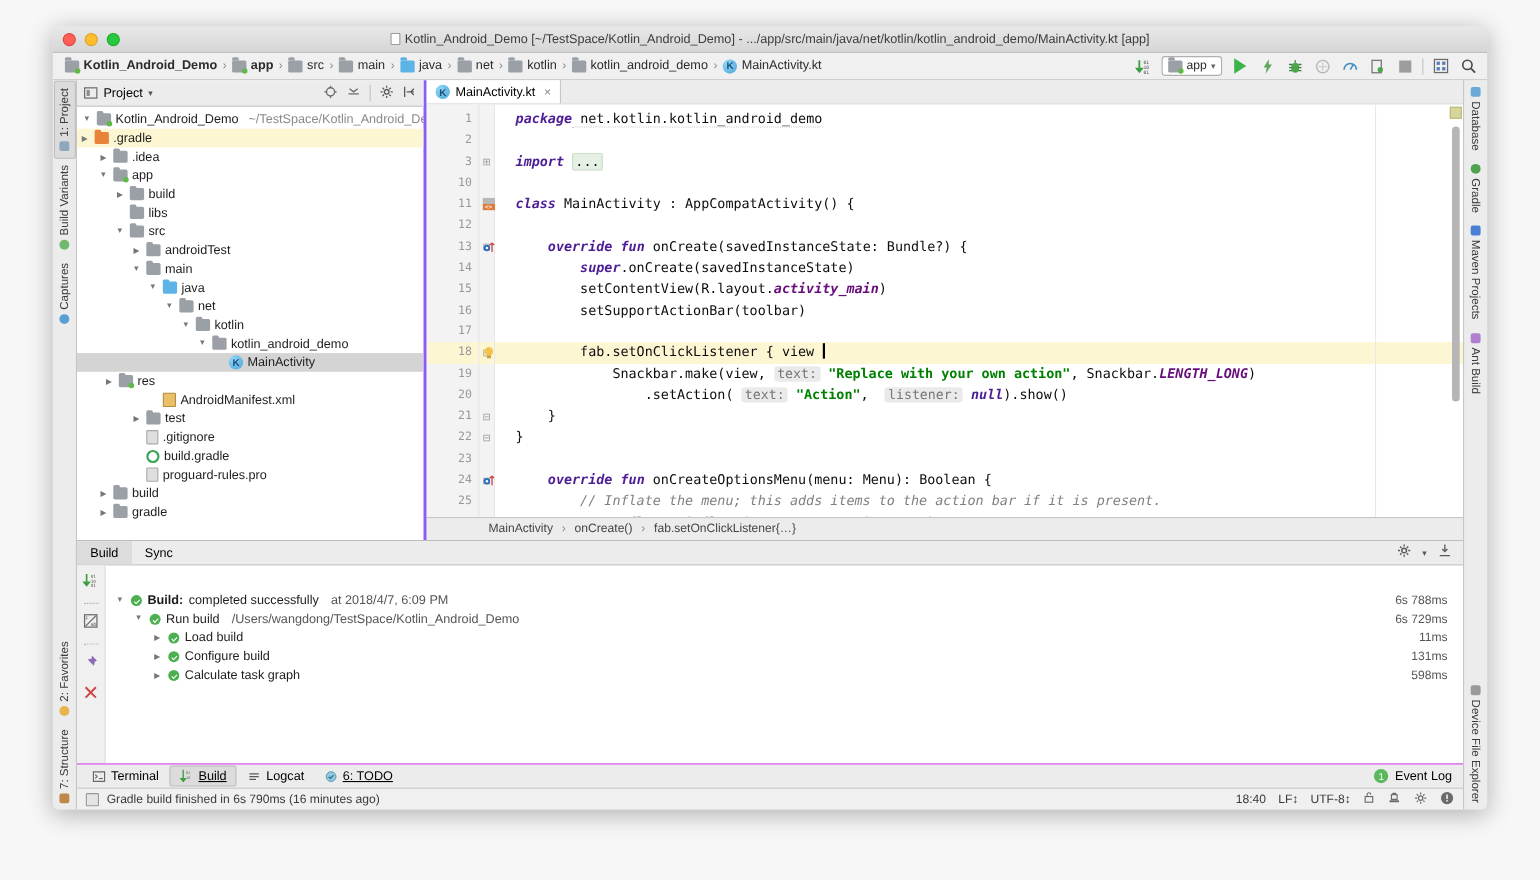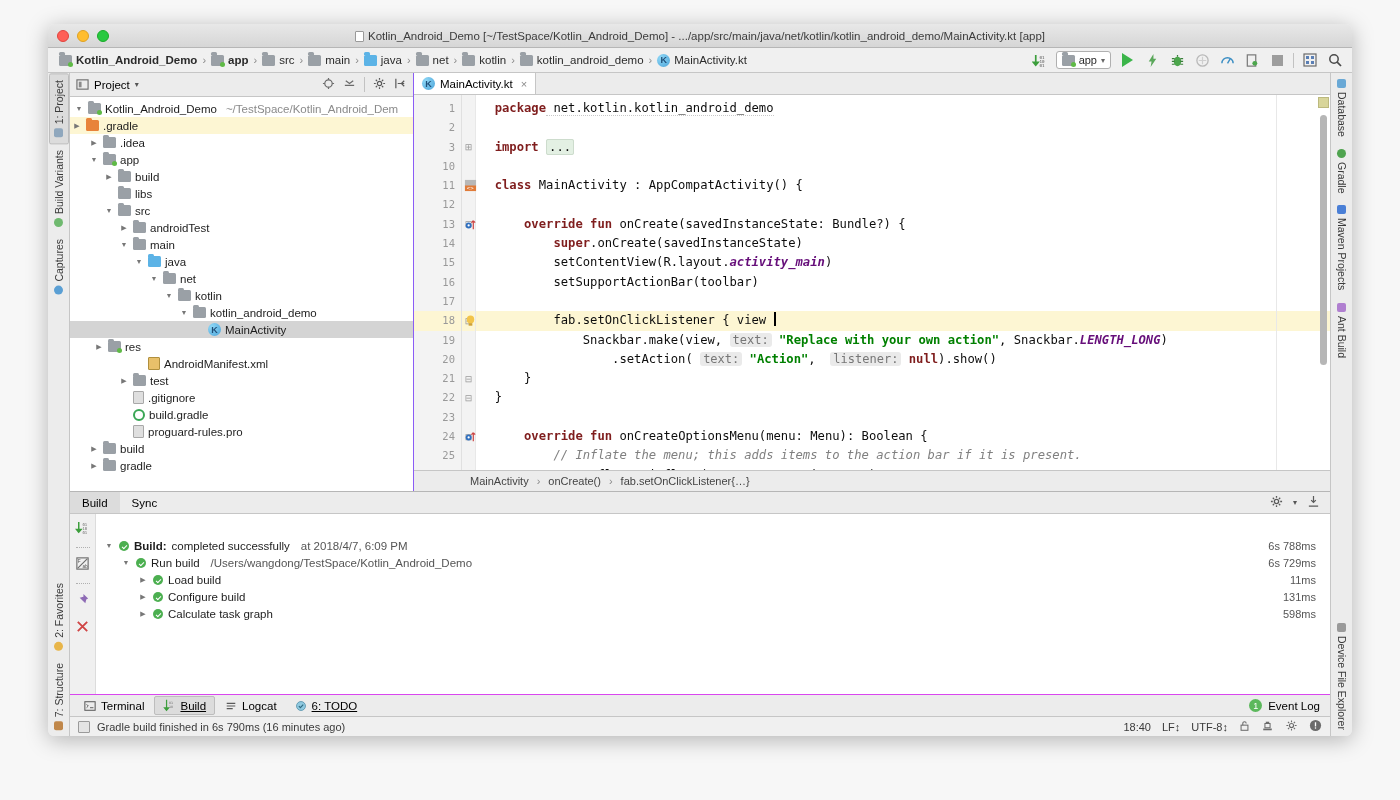--- a/index.html
+++ b/index.html
@@ -58,21 +58,21 @@
     display:flex; align-items:center; gap:4px; }
   .leftrail .vtab{ transform:rotate(180deg); }
   .vtab.sel{ background:#dcdcdc; border:1px solid #bdbdbd; border-radius:2px; }
   .railspacer{ flex:1; }
   .dot{ width:9px;height:9px;border-radius:2px;flex:none; }
 
   .center{ flex:1; display:flex; flex-direction:column; min-width:0; }
   .upper{ display:flex; flex:none; height:418px; min-height:0; }
 
   
-  .project{ width:344px; background:#fff; border-right:1px solid #8b5cf6;
+  .project{ width:318px; background:#fff; border-right:3px solid #8b5cf6;
     display:flex; flex-direction:column; flex:none; }
   .panelhdr{ height:24px; background:#ececec; border-bottom:1px solid #c6c6c6;
     display:flex; align-items:center; padding:0 6px; gap:5px; font-size:11.5px; flex:none;}
   .phdr-right{ margin-left:auto; display:flex; align-items:center; gap:8px; color:#555; font-size:12px;}
   .tree{ flex:1; overflow:hidden; padding-top:3px; font-size:11.5px; color:#1d1d1d; }
   .row{ height:17px; display:flex; align-items:center; gap:4px; white-space:nowrap; cursor:default;}
   .row.sel{ background:#d4d4d4; }
   .row.hl{ background:#fdf6d3; }
   .arw{ width:10px; text-align:center; color:#777; font-size:7px; flex:none; }
   .path{ color:#8a8a8a; margin-left:5px; }
@@ -95,21 +95,21 @@
   .gline{ height:19.3px; line-height:19.3px; padding-right:6px; position:relative; }
   .gline.hl{ background:#fdf6d3; }
   .gmark{ position:absolute; right:-16px; top:3px; width:13px; height:13px; }
   .folds{ width:14px; background:#f3f3f3; border-right:1px solid #e8e8e8; flex:none; padding-top:4px;}
   .fline{ height:19.3px; display:flex;align-items:center;justify-content:center; color:#9a9a9a; font-size:9px;}
   .fline.hl{ background:#fdf6d3; }
   .code{ flex:1; padding-top:4px; font-family:"DejaVu Sans Mono", monospace;
     font-size:12.2px; color:#0d0d0d; overflow:hidden; position:relative; white-space:pre;}
   .cline{ height:19.3px; line-height:19.3px; padding-left:4px; }
   .cline.hl{ background:#fdf6d3; }
-  .kw{ color:#7f1d1d; font-weight:bold; }
+  .kw{ color:#4c1d95; font-weight:bold;font-style:italic; }
   .str{ color:#008000; font-weight:bold; }
   .fld{ color:#660e7a; font-style:italic; font-weight:bold; }
   .cmt{ color:#808080; font-style:italic; }
   .hint{ background:#eaeaea; color:#777; border-radius:3px; padding:0 3px; font-size:12px;}
   .foldtxt{ background:#e3f0e3; border:1px solid #cddccd; border-radius:2px; padding:0 2px;}
   .squig{ border-bottom:1.5px dotted #c8c8c8; }
   .caret{ display:inline-block; width:2px; height:14px; background:#000; vertical-align:-2px; }
   .rmargin{ position:absolute; top:0; bottom:0; left:862px; width:1px; background:#e8e8e8;}
   .escroll{ position:absolute; right:3px; top:20px; width:7px; height:250px;
     background:#b6b6b6; border-radius:4px; }

